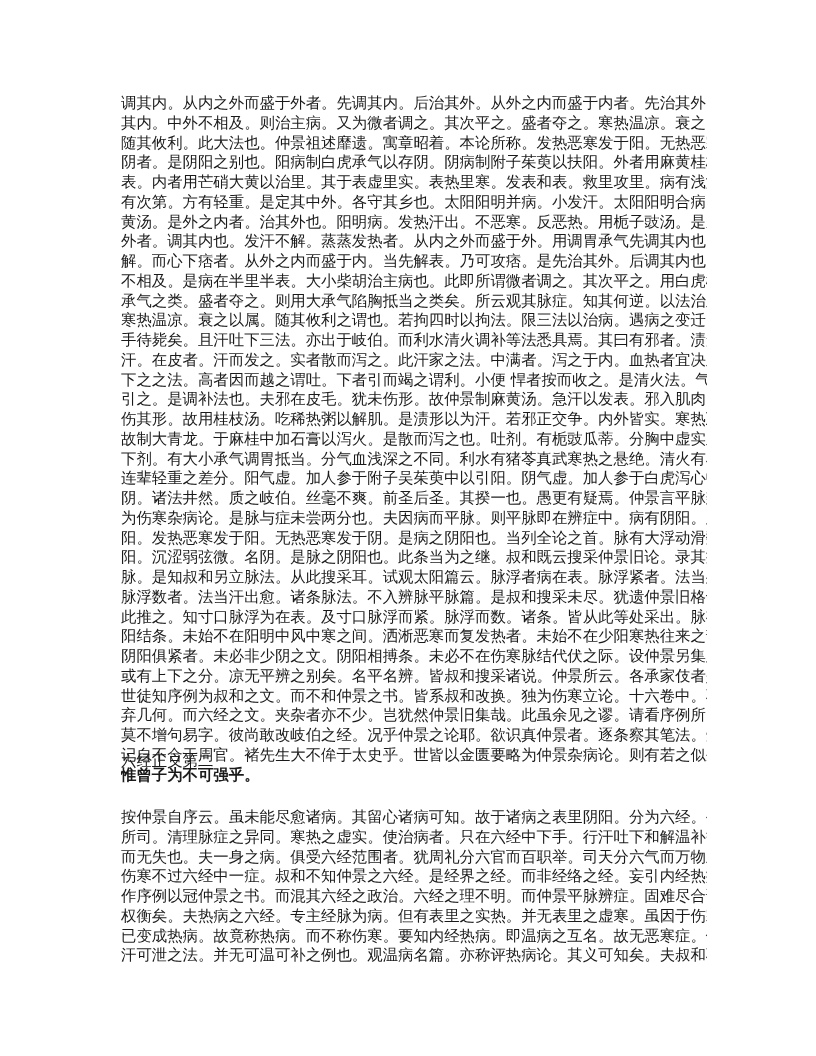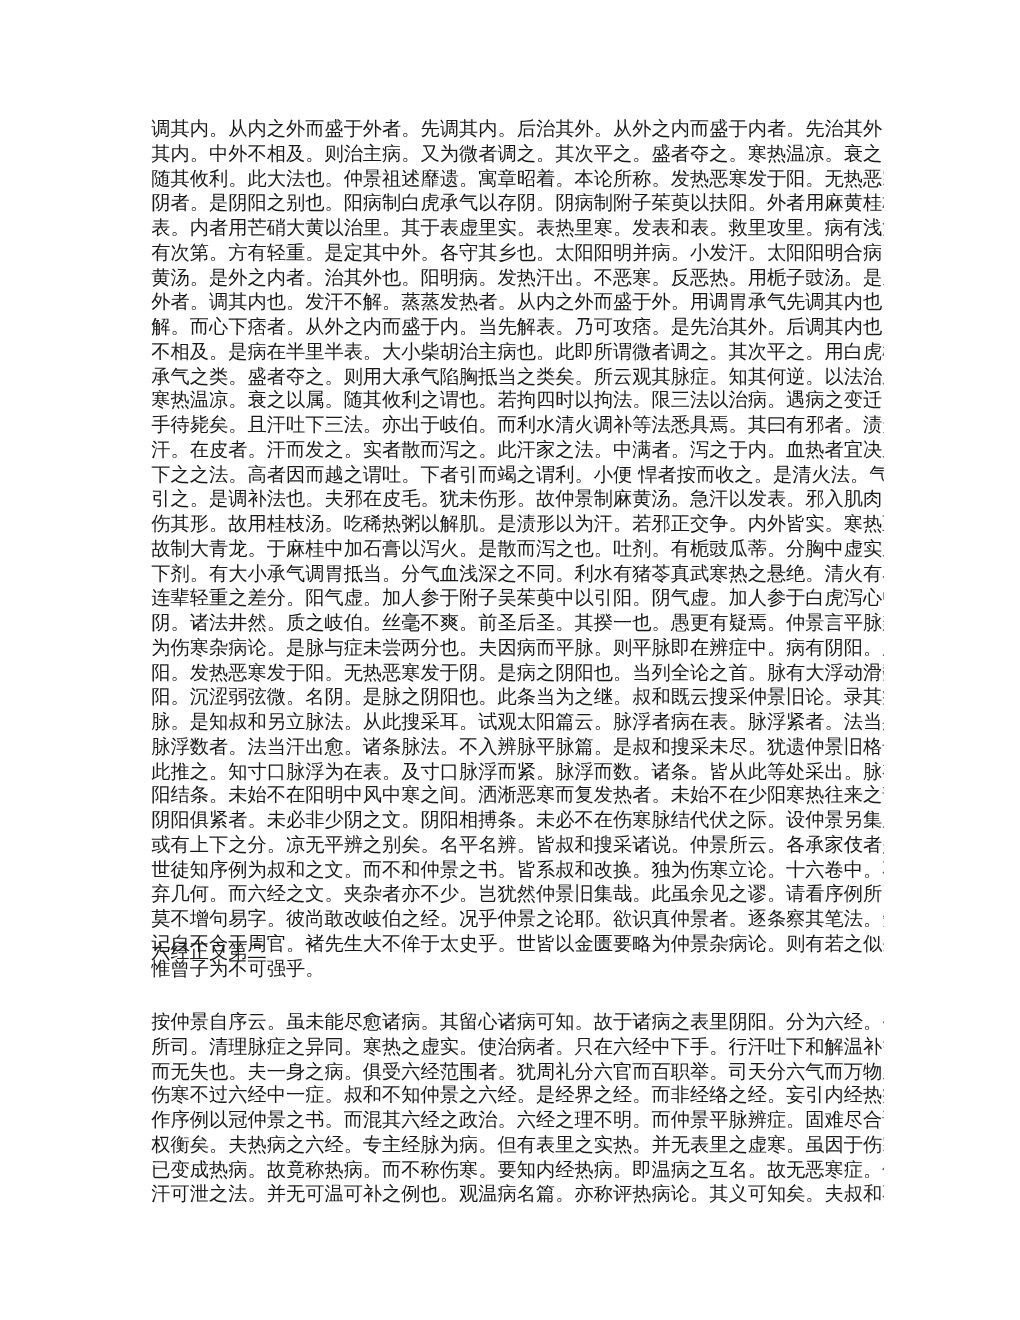--- a/index.html
+++ b/index.html
@@ -1,21 +1,21 @@
 <!DOCTYPE html>
 <html><head>
 <meta charset="utf-8">
 <style>
   html, body { margin: 0; padding: 0; background: #ffffff; }
   body { width: 816px; height: 1056px; position: relative; overflow: hidden; }
   .page { position: absolute; left: 121px; top: 94px; width: 586px; color: #1a1a1a;
           font-family: "DejaVu Serif", "Liberation Serif", serif; font-size: 15.4px; }
   .line { display: block; height: 19.75px; line-height: 19.75px; white-space: nowrap;
           text-align: justify; text-align-last: justify; width: 586px; overflow: hidden; }
-  .line.last { text-align-last: left; }
+  .line.last { text-align-last: left; font-weight: bold; }
   .heading { position: absolute; left: 121px; top: 752px; font-family: "DejaVu Serif", "Liberation Serif", serif;
              font-size: 15.4px; line-height: 19.75px; color: #1a1a1a; }
   .page2 { top: 808px; }
 </style>
 </head>
 <body>
 
 <div class="page" id="p1">
     <span class="line" style="display: flex; justify-content: space-between;">
       <span>调</span>

